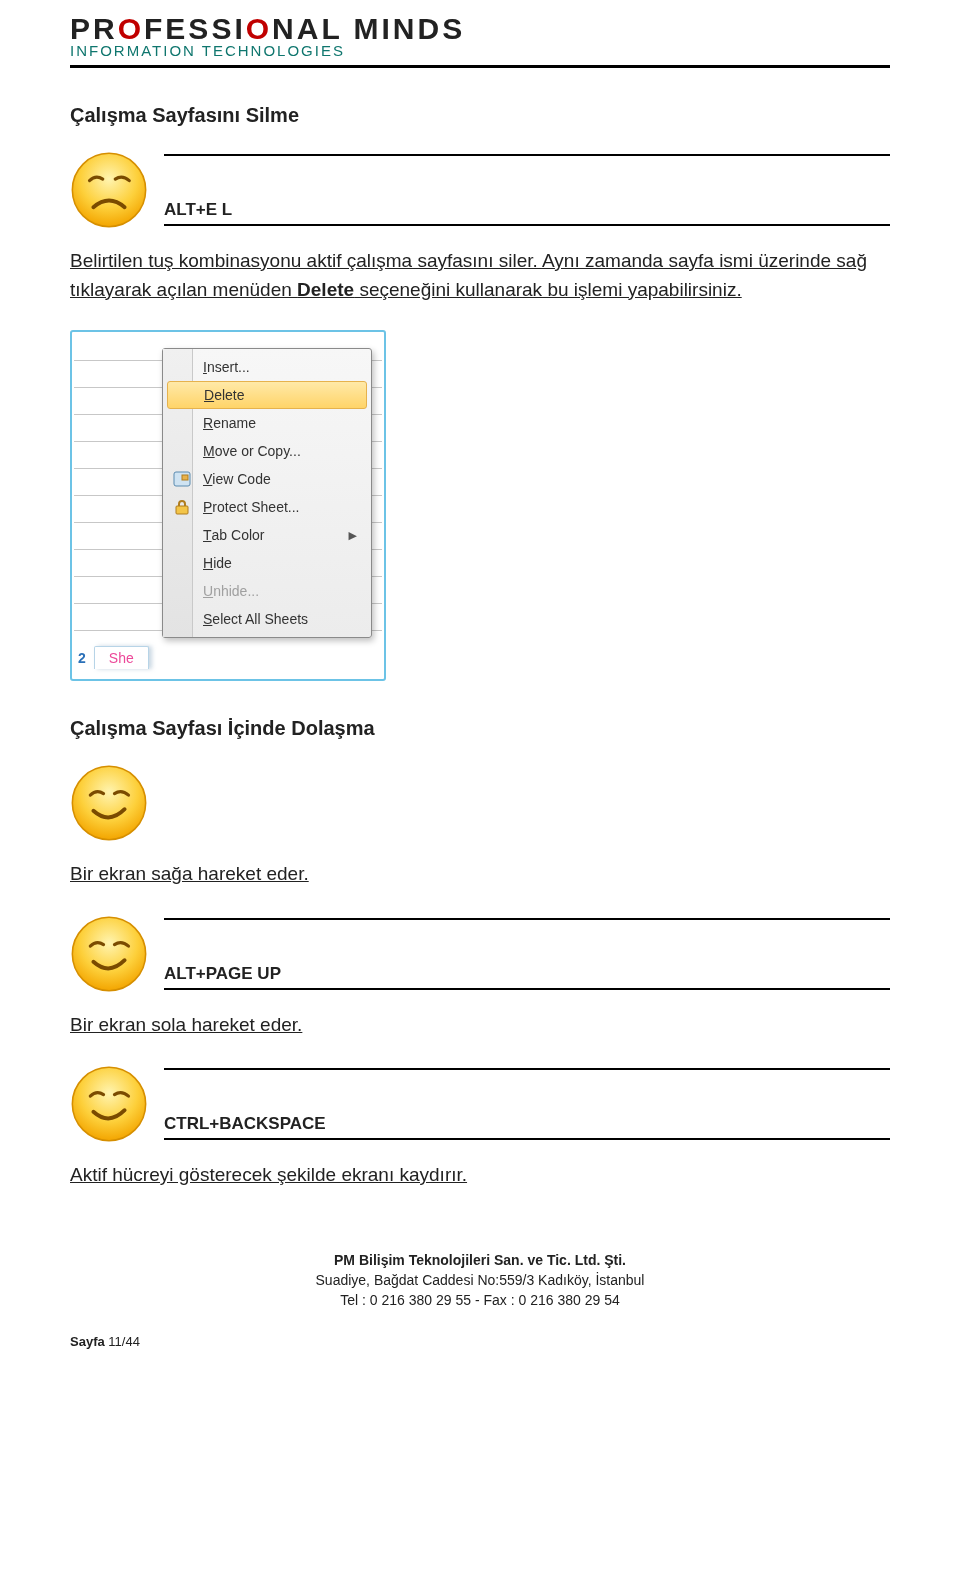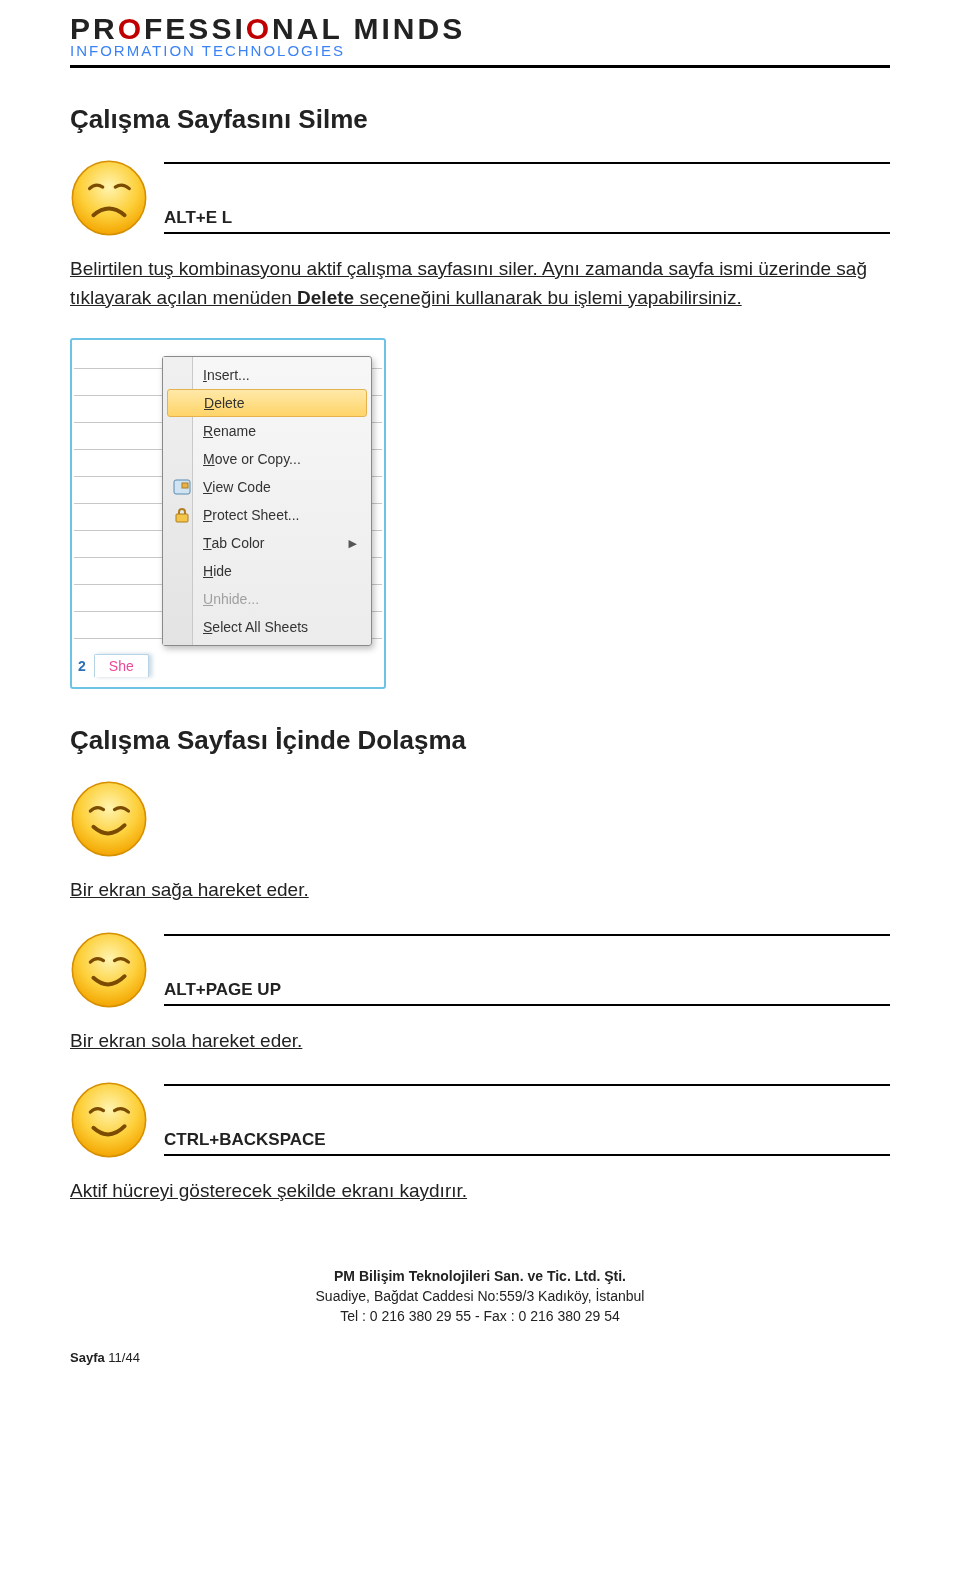--- a/index.html
+++ b/index.html
@@ -23,30 +23,30 @@
     font-size: 30px;
     font-weight: 900;
     letter-spacing: 3px;
     white-space: nowrap;
   }
   .logo-main .o-red { color: #c00000; }
   .logo-sub {
     font-family: Arial, sans-serif;
     font-size: 15px;
     letter-spacing: 2px;
-    color: #3b82f6;
+    color: #0f766e;
     margin-top: -4px;
   }
   .top-rule {
     border: 0;
     border-top: 3px solid #000;
     margin: 6px 0 36px 0;
   }
   .section-title {
-    font-size: 26px;
+    font-size: 20px;
     font-weight: bold;
     margin: 0 0 24px 0;
   }
   .emoji-row {
     display: flex;
     align-items: center;
     gap: 16px;
     margin-bottom: 18px;
   }
   .emoji {

